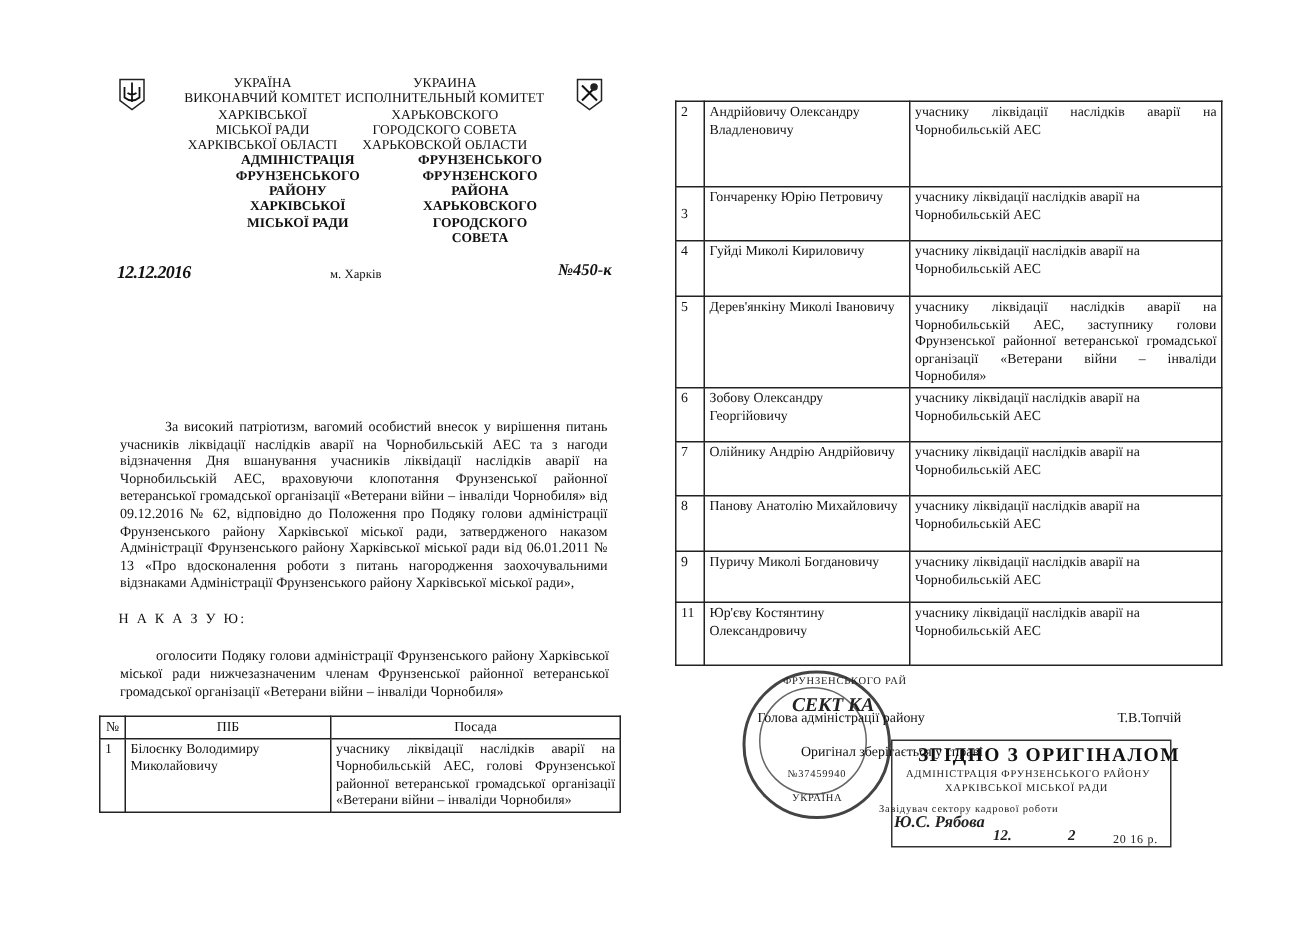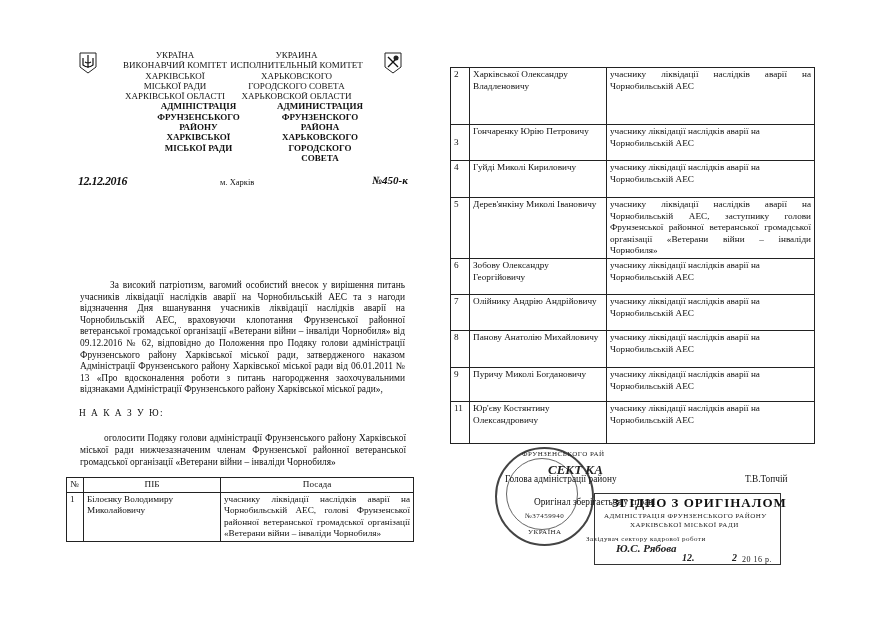--- a/index.html
+++ b/index.html
@@ -30,21 +30,21 @@
   .t2 { left:10px; top:67px; width:365px; }
   .t2 td.num { width:12px; }
   .t2 td.pib { width:130px; }
   .just { text-align:justify; }
   .sig-row { position:absolute; top:474px; font-size:9.3px; }
   .stamp-round { position:absolute; left:495px; top:447px; width:95px; height:95px; border:2px solid #444; border-radius:50%; }
   .stamp-inner { position:absolute; left:506px; top:458px; width:70px; height:70px; border:1px solid #666; border-radius:50%; }
   .stamp-rect { position:absolute; left:594px; top:493px; width:185px; height:70px; border:1.5px solid #333; }
   .stamp-big { position:absolute; left:612px; top:495px; font-size:13px; font-weight:bold; letter-spacing:1px; }
   .stamp-sm { position:absolute; font-size:7px; letter-spacing:0.5px; color:#222; }
-  .scribble { position:absolute; font-style:italic; font-weight:bold; color:#222;margin-left:20px; }
+  .scribble { position:absolute; font-style:italic; font-weight:bold; color:#222; }
 </style>
 </head>
 <body>
 
 <div class="page left">
   <span class="emblem" style="left:79px;top:52px;">
     <svg viewBox="0 0 18 22">
         <path d="M1 1 H17 V15 L9 21 L1 15 Z" fill="none" stroke="#222" stroke-width="1"></path>
         <path d="M9 3 V16 M4 6 V13 Q9 17 14 13 V6 M6 10 Q9 12 12 10" fill="none" stroke="#111" stroke-width="1.2"></path>
       </svg>
@@ -59,21 +59,21 @@
     <div class="b">ФРУНЗЕНСЬКОГО РАЙОНУ</div>
     <div class="b">ХАРКІВСЬКОЇ</div>
     <div class="b">МІСЬКОЇ РАДИ</div>
   </div>
   <div class="hdr-col hdr-ru">
     <div>УКРАИНА</div>
     <div>ИСПОЛНИТЕЛЬНЫЙ КОМИТЕТ</div>
     <div>ХАРЬКОВСКОГО</div>
     <div>ГОРОДСКОГО СОВЕТА</div>
     <div>ХАРЬКОВСКОЙ ОБЛАСТИ</div>
-    <div class="b">АДМИНИСТРАЦИЯ</div>
+    <div class="b">ФРУНЗЕНСЬКОГО</div>
     <div class="b">ФРУНЗЕНСКОГО РАЙОНА</div>
     <div class="b">ХАРЬКОВСКОГО</div>
     <div class="b">ГОРОДСКОГО СОВЕТА</div>
   </div>
   <span class="emblem" style="left:384px;top:52px;">
     <svg viewBox="0 0 18 22">
         <path d="M1 1 H17 V15 L9 21 L1 15 Z" fill="none" stroke="#222" stroke-width="1"></path>
         <path d="M4 15 L14 5 M4 5 L14 15" stroke="#111" stroke-width="1.4"></path>
         <circle cx="12" cy="6" r="2.5" fill="#222"></circle>
       </svg>
@@ -103,21 +103,21 @@
     </tr>
   </tbody>
     </table>
 </div>
 
 <div class="page right">
   <table class="t2">
     <tbody>
         <tr style="height:57px">
           <td class="num">2</td>
-          <td class="pib">Харківської Олександру Владленовичу</td>
+          <td class="pib">Андрійовичу Олександру Владленовичу</td>
           <td class="just">учаснику ліквідації наслідків аварії на Чорнобильській АЕС</td>
         </tr>
     <tr style="height:36px">
           <td class="num" style="vertical-align:middle">3</td>
           <td class="pib">Гончаренку Юрію Петровичу</td>
           <td>учаснику ліквідації наслідків аварії на Чорнобильській АЕС</td>
         </tr>
     <tr style="height:37px">
           <td class="num">4</td>
           <td class="pib">Гуйді Миколі Кириловичу</td>

